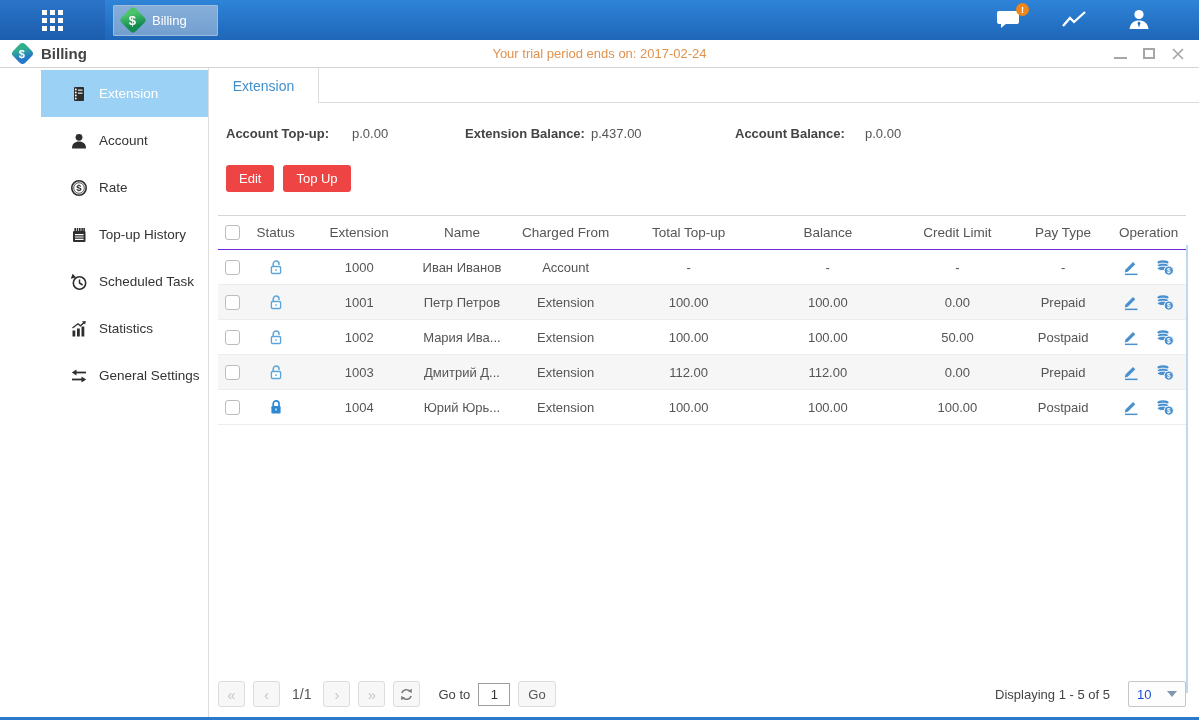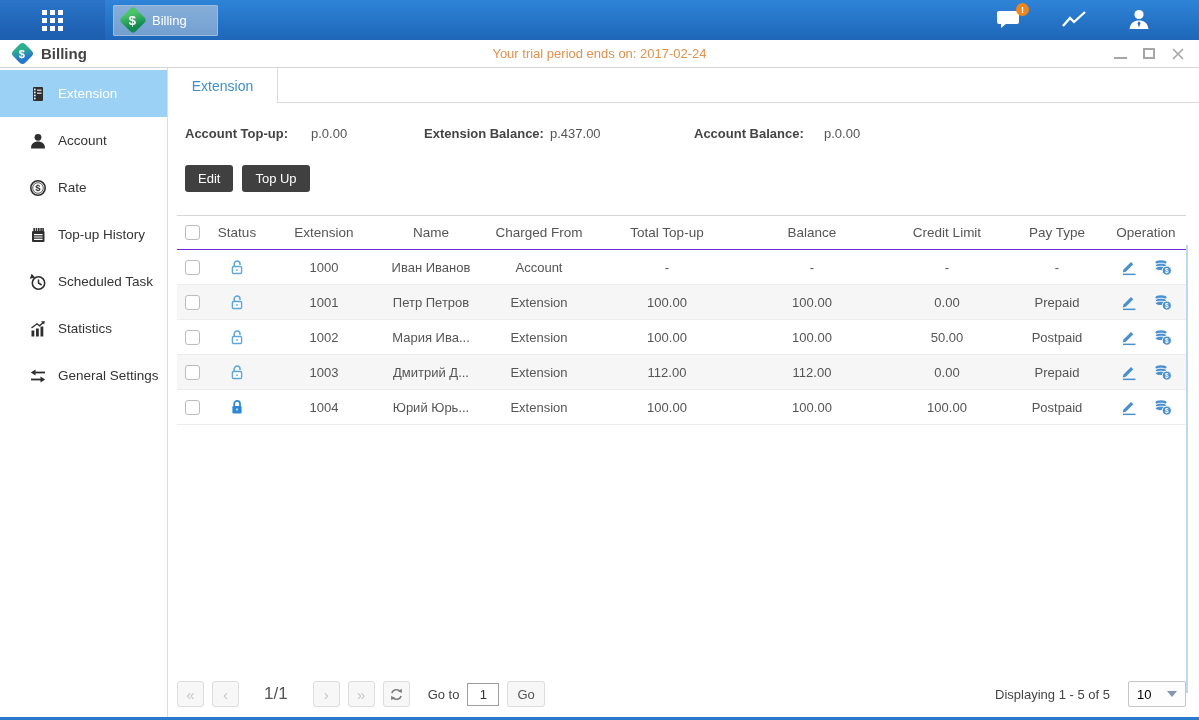--- a/index.html
+++ b/index.html
@@ -26,21 +26,21 @@
   .titlebar { height:28px; display:flex; align-items:center; padding:0 14px; border-bottom:1px solid #d4d4d4; position:relative; background:#fff; }
   .title-left { display:flex; align-items:center; gap:10px; }
   .app-title { font-size:15px; font-weight:bold; color:#444; }
   .trial { position:absolute; left:0; right:0; text-align:center; color:#e0924e; font-size:13px; pointer-events:none; }
   .win-controls { margin-left:auto; display:flex; align-items:center; gap:15px; z-index:2; }
   .winbtn { width:14px; height:14px; display:flex; align-items:center; justify-content:center; cursor:pointer; }
   .win-min { width:13px; height:2px; background:#a6a6a6; align-self:center; margin-top:8px; }
   .win-max { width:12px; height:11px; border:2px solid #a6a6a6; }
 
   
-  .app-body { display:flex; height:649px; }
+  .app-body { display:flex; height:649px;padding-left:41px; }
   .sidebar { width:168px; border-right:1px solid #ddd; background:#fff; padding-top:2px; flex:0 0 auto; }
   .side-item { height:47px; display:flex; align-items:center; gap:11px; padding-left:29px; font-size:13.5px; color:#333; cursor:pointer; }
   .side-item svg { flex:0 0 auto; }
   .side-item.active { background:#9bd1f4; color:#fff; }
 
   .content { flex:1; display:flex; flex-direction:column; position:relative; min-width:0; background:#fff; }
 
   
   .tabstrip { height:35px; display:flex; flex:0 0 auto; }
   .tab-active { width:110px; display:flex; align-items:center; justify-content:center; color:#4090ce; font-size:14px; border-right:1px solid #dcdcdc; background:#fff; cursor:pointer; }
@@ -49,47 +49,47 @@
   
   .summary { padding:14px 0 0 17px; flex:0 0 auto; }
   .sum-row { display:grid; grid-template-columns:239px 270px 236px 1fr; height:31px; align-items:center; }
   .sum-label { font-weight:bold; color:#444; font-size:13px; display:inline-block; }
   .sum-value { color:#555; font-size:13px; }
   .w1 .sum-label { min-width:130px; } .w2 .sum-label { min-width:126px; }
   .w3 .sum-label { min-width:126px; } .w4 .sum-label { min-width:130px; }
 
   
   .actions { margin:17px 0 0 17px; display:flex; gap:9px; flex:0 0 auto; }
-  .btn { background:#404040; color:#fff; font-size:13px; border:none; border-radius:3px; height:27px; padding:0 13px; cursor:pointer; font-family:inherit; }
+  .btn { background:#ef4444; color:#fff; font-size:13px; border:none; border-radius:3px; height:27px; padding:0 13px; cursor:pointer; font-family:inherit; }
 
   
   .table { margin:23px 13px 0 9px; flex:0 0 auto; }
   .thead { display:flex; height:35px; align-items:center; border-top:1px solid #d6d6d6; border-bottom:1px solid #6d28d9; color:#555; font-size:13.5px; }
   .tr { display:flex; height:35px; align-items:center; border-bottom:1px solid #ececec; color:#555; font-size:13px; }
   #table-rows .tr:nth-child(even) { background:#f6f6f6; }
   .td,.th { display:flex; align-items:center; justify-content:center; text-align:center; overflow:hidden; white-space:nowrap; }
   .c0{width:30px;} .c1{width:60px;} .c2{width:114px;} .c3{width:100px;} .c4{width:116px;}
   .c5{width:140px;} .c6{width:150px;} .c7{width:120px;} .c8{width:100px;} .c9{width:78px;}
   .checkbox { width:15px; height:15px; border:1px solid #bcbcbc; border-radius:3px; background:#fff; cursor:pointer; }
   .lock { display:flex; cursor:pointer; }
   .ops { gap:14px; }
   .op-icon { display:flex; cursor:pointer; }
 
   .scroll-hint { position:absolute; right:11px; top:177px; width:2px; height:448px; background:#bdd9f0; }
 
   
   .pagination { margin-top:auto; height:46px; display:flex; align-items:center; gap:8px; padding:0 13px 0 9px; flex:0 0 auto; }
   .pgbtn { width:27px; height:26px; border:1px solid #dcdcdc; background:#f7f7f7; border-radius:3px; display:flex; align-items:center; justify-content:center; color:#c6c6c6; font-size:15px; cursor:pointer; user-select:none; }
-  .pg-ind { color:#555; font-size:17px; margin:0 17px; }
+  .pg-ind { color:#555; font-size:14px; margin:0 4px; }
   .goto-label { color:#444; font-size:13px; margin-left:10px; }
   .goto-input { width:32px; height:23px; border:1px solid #9e9e9e; text-align:center; font-size:13px; color:#333; font-family:inherit; }
   .go-btn { height:26px; padding:0 9px; border:1px solid #dcdcdc; background:#f7f7f7; border-radius:3px; color:#555; font-size:13px; cursor:pointer; font-family:inherit; }
   .pg-spacer { flex:1; }
   .displaying { color:#444; font-size:13px; margin-right:10px; }
-  .page-size { width:58px; height:26px; border:1px solid #c6c6c6; border-radius:2px; background:#fdfdfd; display:flex; align-items:center; justify-content:space-between; padding:0 8px; color:#000000; font-size:13px; cursor:pointer; }
+  .page-size { width:58px; height:26px; border:1px solid #c6c6c6; border-radius:2px; background:#fdfdfd; display:flex; align-items:center; justify-content:space-between; padding:0 8px; color:#1d4ed8; font-size:13px; cursor:pointer; }
   .caret-down { width:0; height:0; border-left:5px solid transparent; border-right:5px solid transparent; border-top:6px solid #8296ad; }
 
   .bottom-edge { height:3px; background:#2a7ac9; }
 </style>
 </head>
 <body>
 
 <div class="screen">
 
   <div class="topbar">

